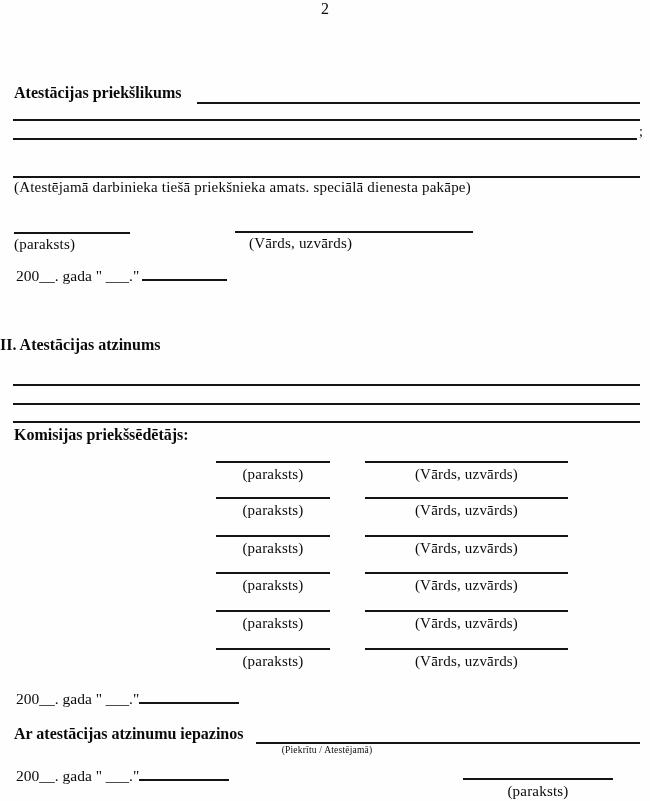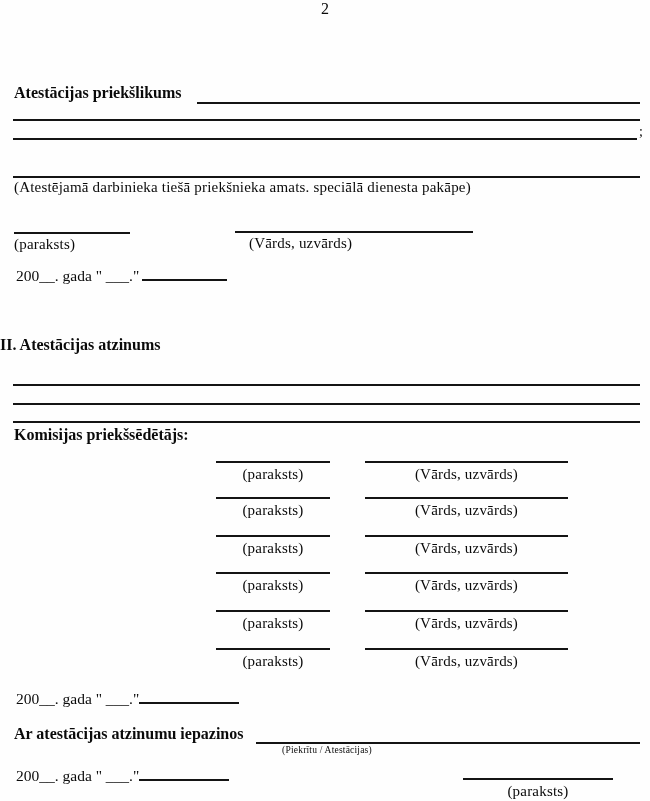--- a/index.html
+++ b/index.html
@@ -109,21 +109,21 @@
       <span class="cap">(Vārds, uzvārds)</span>
     </div>
   </div>
 
   <div class="dateline" style="left:16px;top:689px;">
     <span>200__. gada " ___."</span><span class="blankline" style="width:100px;margin-left:0;"></span>
   </div>
 
   <div class="abs h-label" style="left:14px;top:725px;">Ar atestācijas atzinumu iepazinos</div>
   <div class="rule" style="top:742px;left:256px;width:384px;"></div>
-  <div class="abs cap" style="left:267px;top:745px;width:120px;text-align:center;font-size:9.5px;">(Piekrītu / Atestācijas)</div>
+  <div class="abs cap" style="left:267px;top:745px;width:120px;text-align:center;font-size:9.5px;">(Piekrītu / Atestējamā)</div>
 
   <div class="dateline" style="left:16px;top:766px;">
     <span>200__. gada " ___."</span><span class="blankline" style="width:90px;margin-left:0;"></span>
   </div>
   <div class="abs" style="left:463px;top:778px;width:150px;border-top:2px solid #141414;text-align:center;padding-top:2px;">
     <span class="cap">(paraksts)</span>
   </div>
 
 </div>
 

